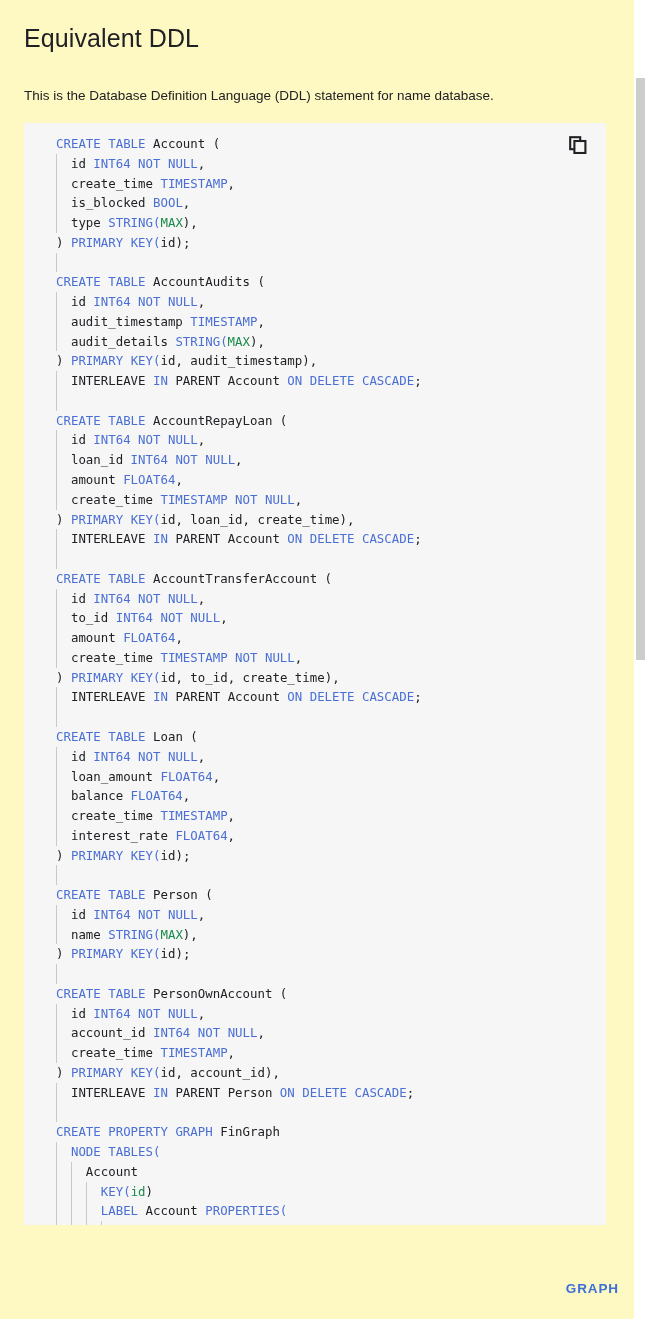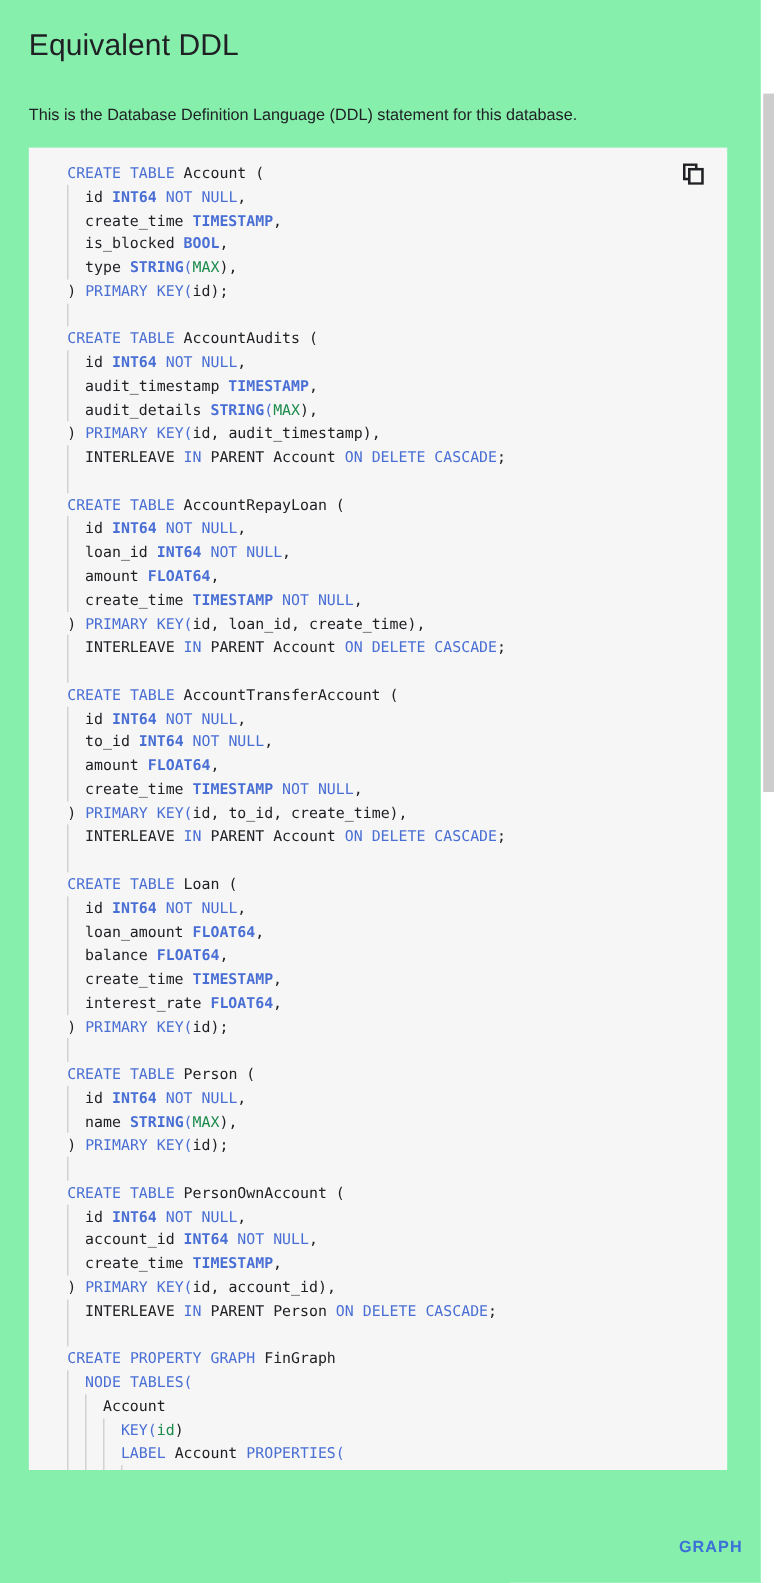--- a/index.html
+++ b/index.html
@@ -14,21 +14,21 @@
     font-family: "Liberation Sans", sans-serif;
     overflow: hidden;
     position: relative;
   }
 
   .dialog {
     position: absolute;
     left: 0; top: 0;
     width: 647px;
     height: 1319px;
-    background: #86efac;
+    background: #fef9c3;
     box-sizing: border-box;
     overflow: hidden;
   }
 
   .dialog-title {
     position: absolute;
     left: 24px;
     top: 22px;
     font-size: 25px;
     line-height: 32px;
@@ -100,21 +100,21 @@
     width: 1px;
     height: 19.78px;
     background: #c9c9c9;
   }
   .g1 { left: 0px; }
   .g2 { left: 14.9px; }
   .g3 { left: 29.8px; }
   .g4 { left: 44.7px; }
 
   .k   { color: #4a6fd4; }     
-  .t   { color: #4a6fd4; font-weight: bold; }     
+  .t   { color: #4a6fd4; }     
   .id  { color: #202124; }     
   .p   { color: #202124; }     
   .grn { color: #1a8a4a; }     
   .pb  { color: #4a6fd4; }     
 
   .close-btn {
     position: absolute;
     right: 18px;
     top: 1273px;
     font-size: 13.5px;
@@ -147,21 +147,21 @@
     border-radius: 0px;
   }
 </style>
 </head>
 <body>
 
 <div class="dialog">
 
   <div class="dialog-title">Equivalent DDL</div>
 
-  <div class="dialog-desc">This is the Database Definition Language (DDL) statement for this database.</div>
+  <div class="dialog-desc">This is the Database Definition Language (DDL) statement for name database.</div>
 
   <div class="code-card">
 
     <div class="copy-btn">
       <svg width="18" height="18" viewBox="0 0 18 18" aria-hidden="true">
         <rect x="1.2" y="1.2" width="10" height="12" fill="none" stroke="#202124" stroke-width="2.1"></rect>
         <rect x="5.4" y="5.0" width="11" height="12" fill="#f6f6f7" stroke="#202124" stroke-width="2.1"></rect>
       </svg>
     </div>
 

